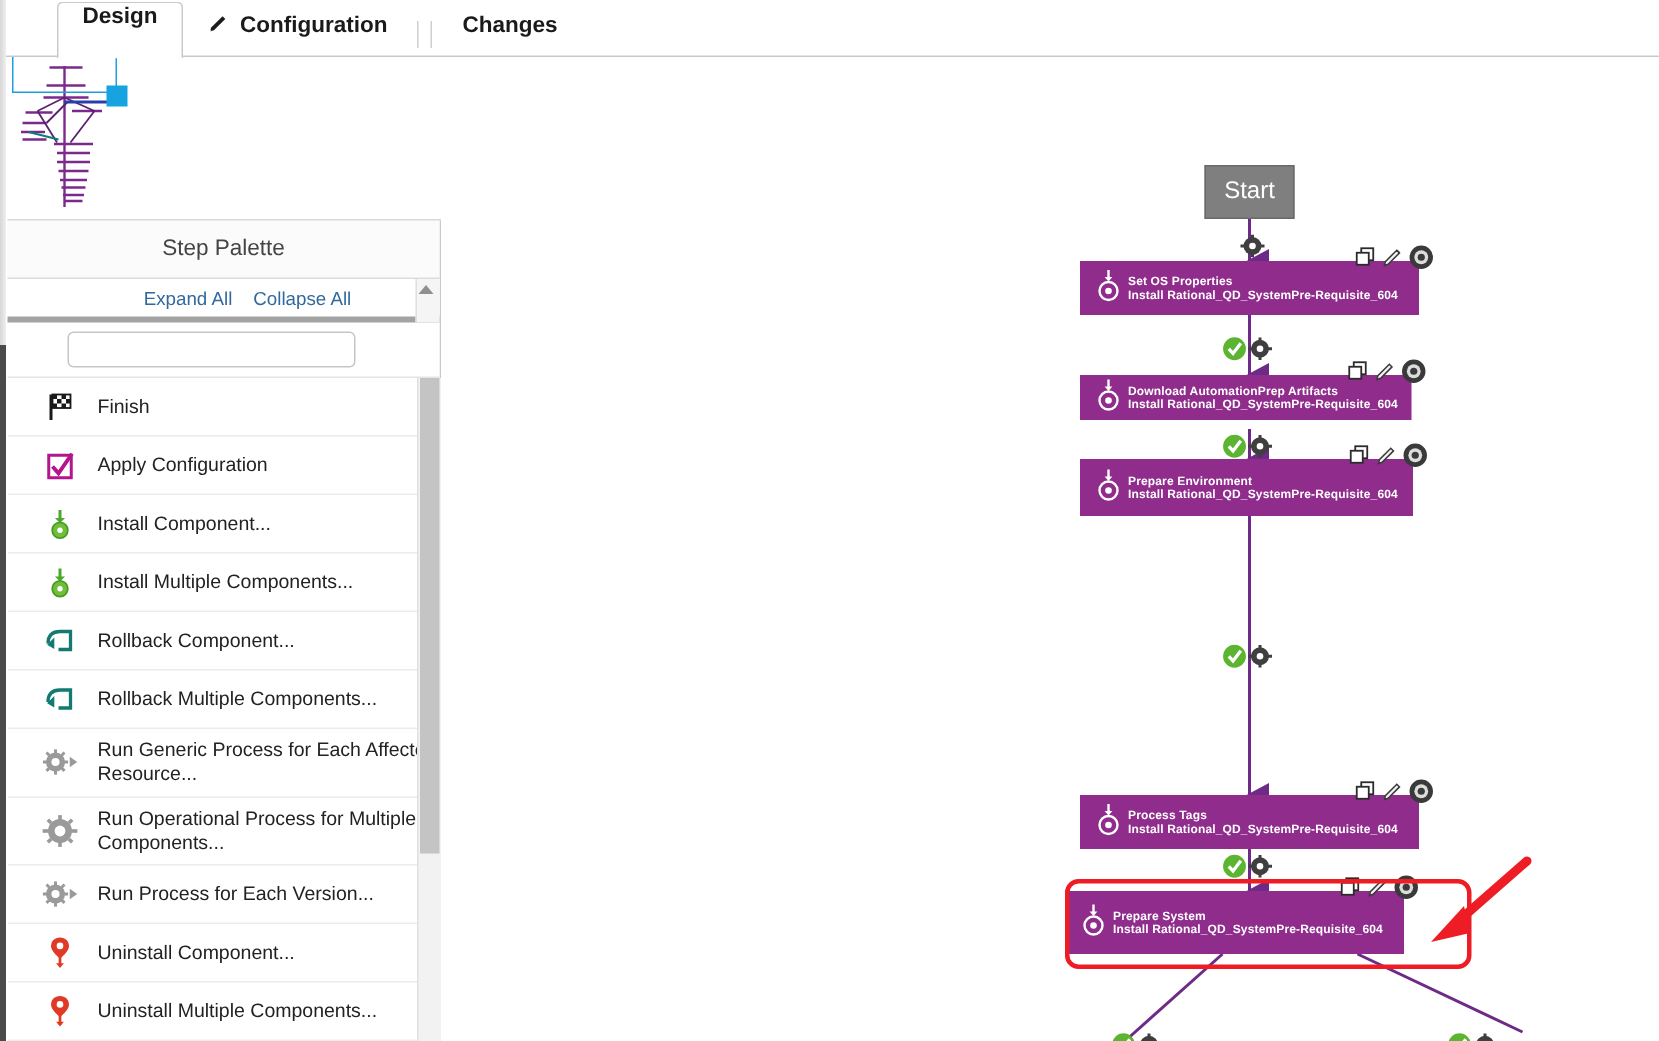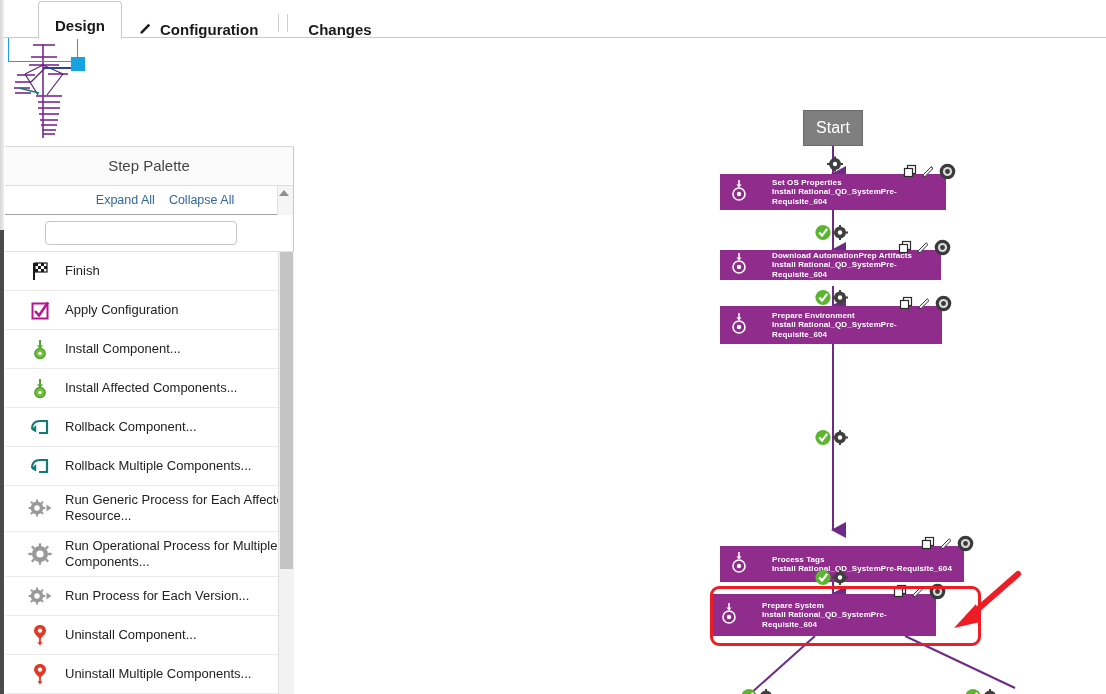--- a/index.html
+++ b/index.html
@@ -33,21 +33,21 @@
   .tabbar-inner {
     display: flex;
     align-items: flex-end;
     height: 38px;
     padding-left: 38px;
     box-sizing: border-box;
   }
   .tab {
     position: relative;
     display: flex;
-    align-items: flex-end;
+    align-items: flex-start;
     gap: 7px;
     height: 30px;
     padding: 0 16px;
     font-size: 15px;
     color: #1a1a1a;
     font-weight: bold;
     white-space: nowrap;
     box-sizing: border-box;
     cursor: pointer;
   }
@@ -142,21 +142,21 @@
     border-bottom: 1px solid #dcdcdc;
   }
   .palette-links {
     height: 29px;
     display: flex;
     align-items: center;
     justify-content: center;
     gap: 14px;
     font-size: 12.5px;
     background: #ffffff;
-    border-bottom: 1px solid #a3a3a3;
+    border-bottom: 4px solid #a3a3a3;
     padding-right: 16px;
     box-sizing: border-box;
     padding-left: 48px;
   }
   .palette-links a {
     color: #31699c;
     text-decoration: none;
     cursor: pointer;
   }
   .search-row {
@@ -246,21 +246,21 @@
   }
   .canvas-svg { position: absolute; left: 0; top: 0; }
 
   .node {
     position: absolute;
     box-sizing: border-box;
     background: #8F2C8C;
     display: flex;
     align-items: center;
     padding-left: 10px;
-    gap: 24px;
+    gap: 4px;
   }
   .node .node-text {
     display: flex;
     flex-direction: column;
     justify-content: center;
     line-height: 1.15;
   }
   .node .node-title {
     font-size: 8px;
     font-weight: bold;
@@ -438,21 +438,21 @@
 
       <div class="palette-item">
         <span class="pi-icon">
           <svg width="22" height="22" viewBox="0 0 22 22">
             <path d="M11 2 L11 9" stroke="#4ca72c" stroke-width="2"></path>
             <path d="M7.6 7.4 L11 10.6 L14.4 7.4 Z" fill="#4ca72c"></path>
             <circle cx="11" cy="15.5" r="5.2" fill="#6fbf3b" stroke="#4a9b24" stroke-width="1.2"></circle>
             <circle cx="11" cy="15.5" r="1.8" fill="#ffffff"></circle>
           </svg>
         </span>
-        <span class="pi-label">Install Affected Components...</span>
+        <span class="pi-label">Install Multiple Components...</span>
       </div>
 
       <div class="palette-item">
         <span class="pi-icon">
           <svg width="24" height="22" viewBox="0 0 24 22">
             <path d="M4 13 Q4 5 12 5 L19 5 L19 17 L11 17" fill="none" stroke="#127a72" stroke-width="2.2"></path>
             <path d="M8.2 9 L3.4 13.8 L8.2 16.6 Z" fill="#127a72"></path>
           </svg>
         </span>
         <span class="pi-label">Rollback Component...</span>
@@ -746,21 +746,21 @@
           <circle cx="26" cy="8.5" r="6"></circle>
           <rect x="25" y="1" width="2" height="3"></rect>
           <rect x="25" y="13" width="2" height="3"></rect>
           <rect x="18" y="7.5" width="3" height="2"></rect>
           <rect x="31" y="7.5" width="3" height="2"></rect>
         </g>
         <circle cx="26" cy="8.5" r="2.2" fill="#ffffff"></circle>
       </svg>
     </div>
 
-    <div class="node" style="left:425px; top:492px; width:244px; height:36px;margin-top:16px;">
+    <div class="node" style="left:425px; top:492px; width:226px; height:36px;">
       <span>
         <svg width="18" height="24" viewBox="0 0 18 24">
           <path d="M9 2 L9 8" stroke="#ffffff" stroke-width="1.6"></path>
           <path d="M6.4 6.6 L9 9.6 L11.6 6.6 Z" fill="#ffffff"></path>
           <circle cx="9" cy="16" r="6" fill="none" stroke="#ffffff" stroke-width="1.6"></circle>
           <circle cx="9" cy="16" r="2.2" fill="#ffffff"></circle>
         </svg>
       </span>
       <span class="node-text">
         <span class="node-title">Process Tags</span>

